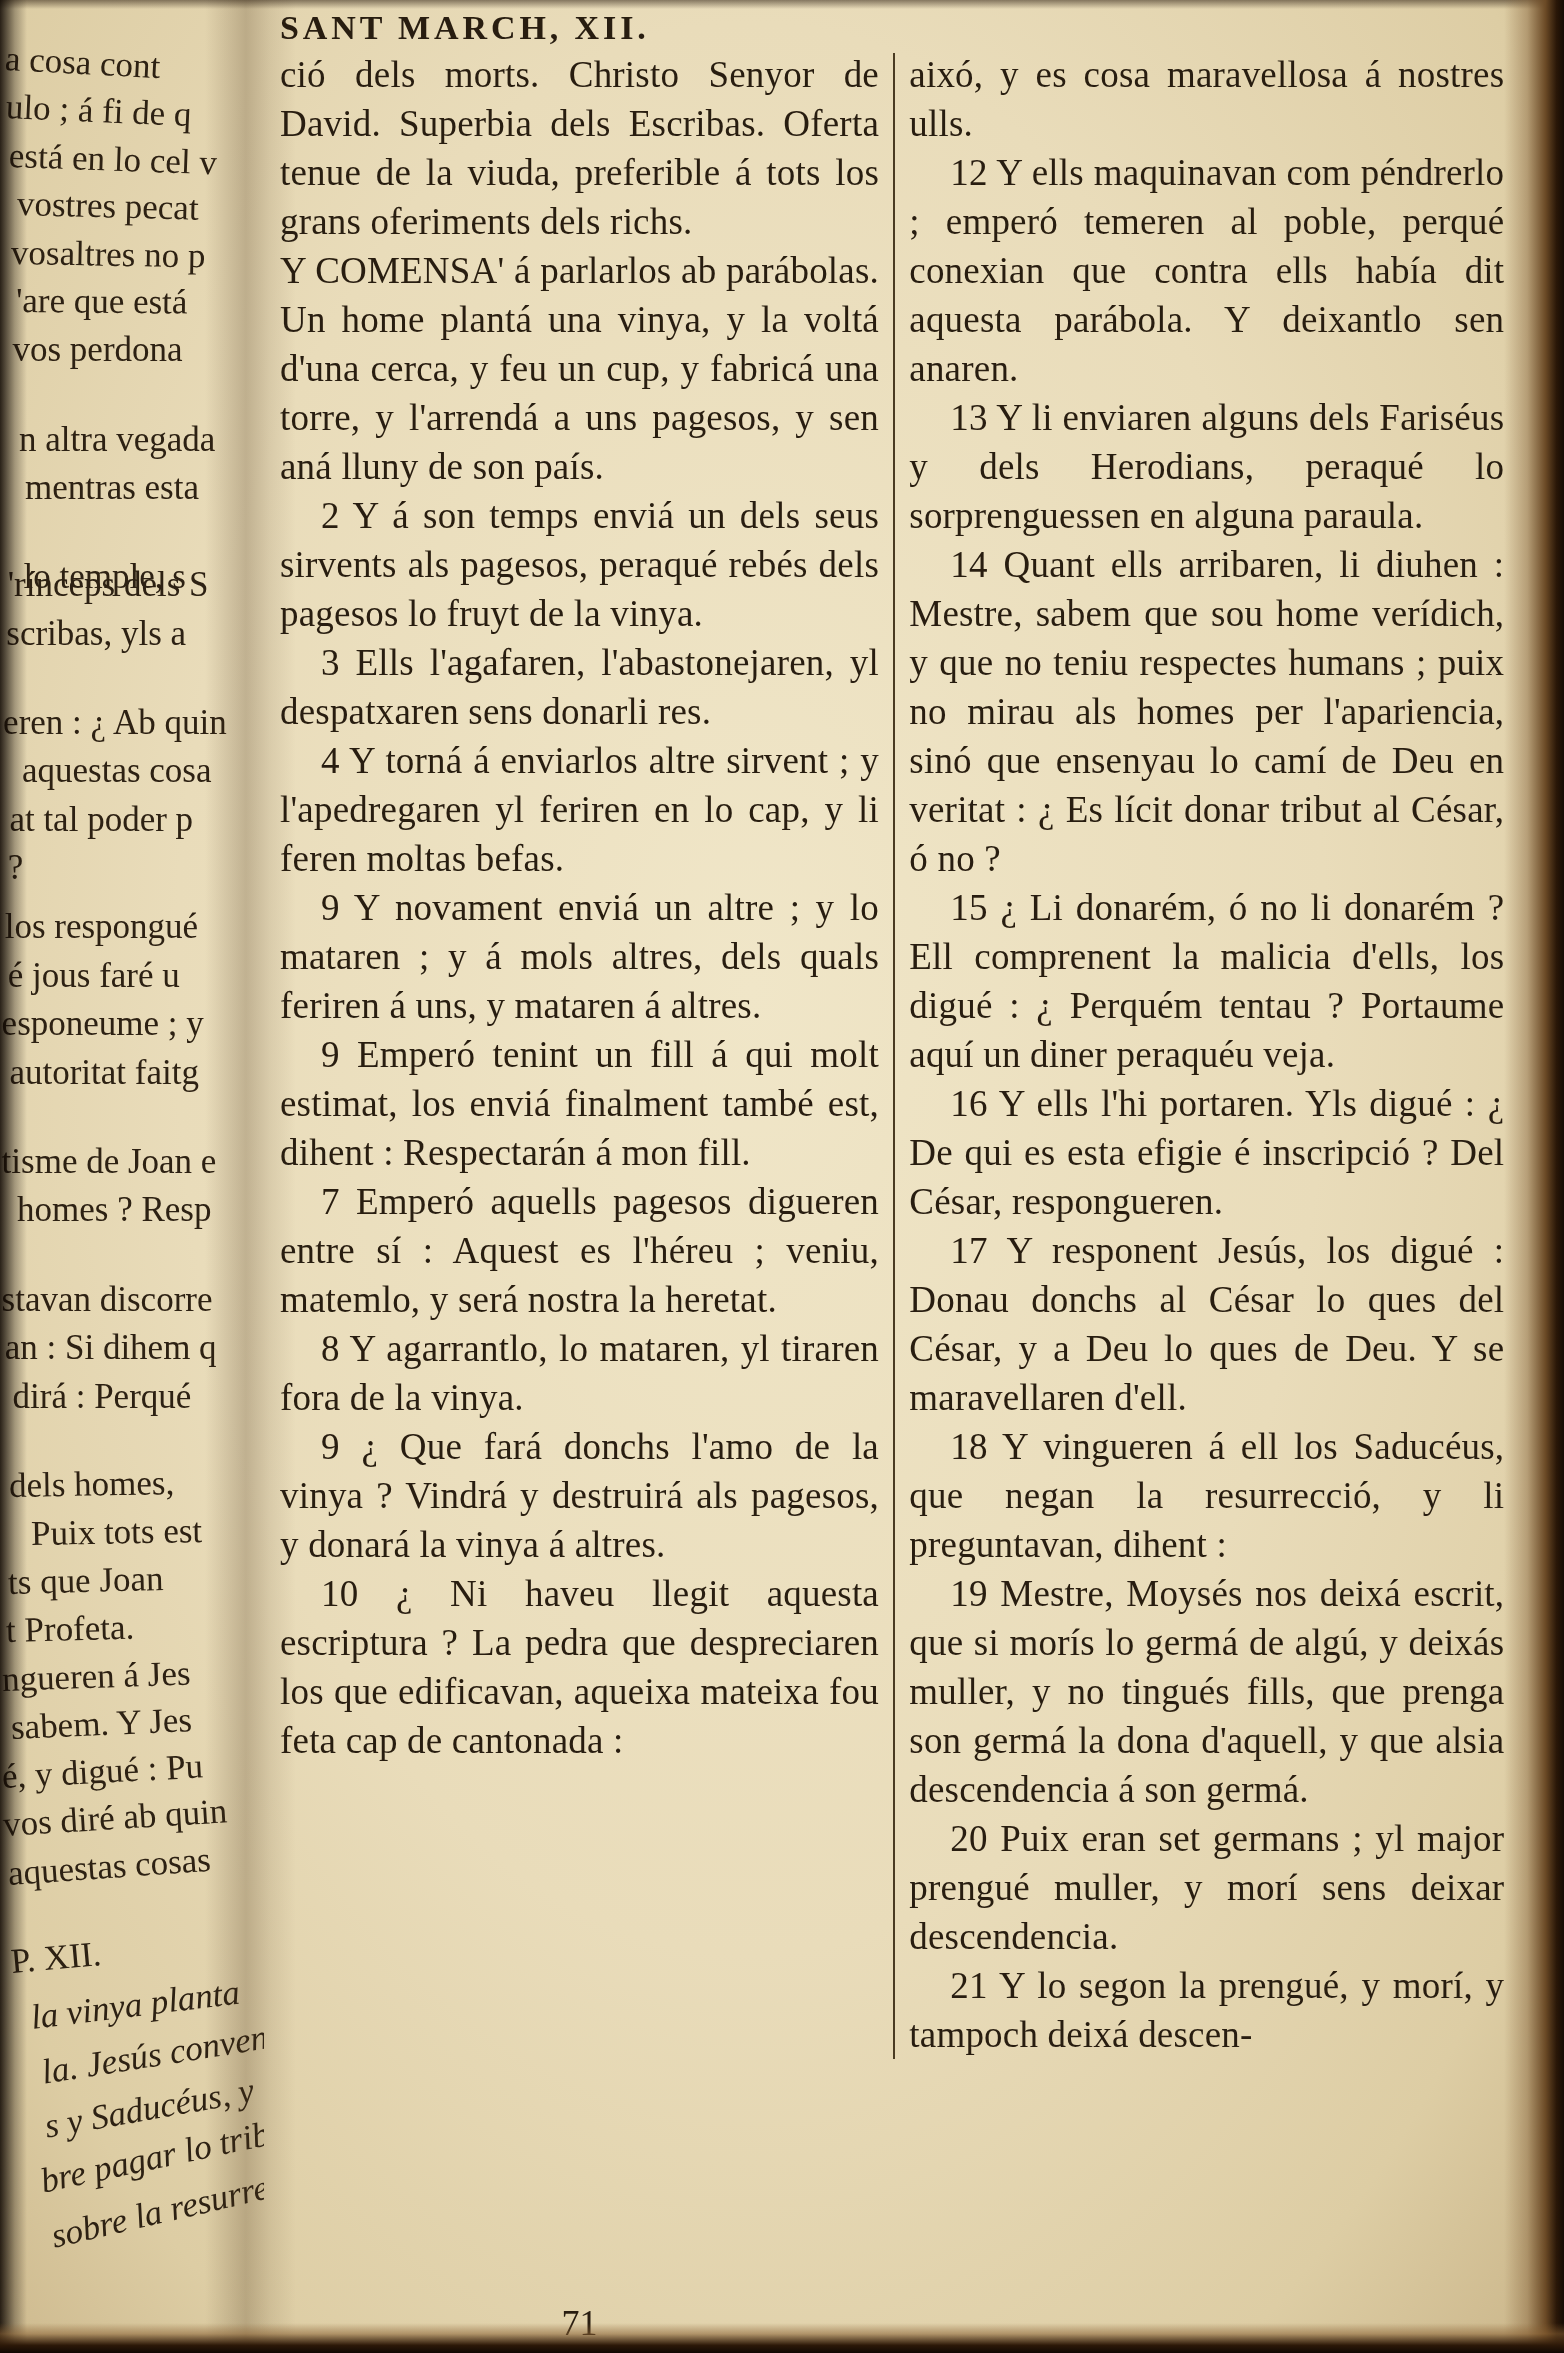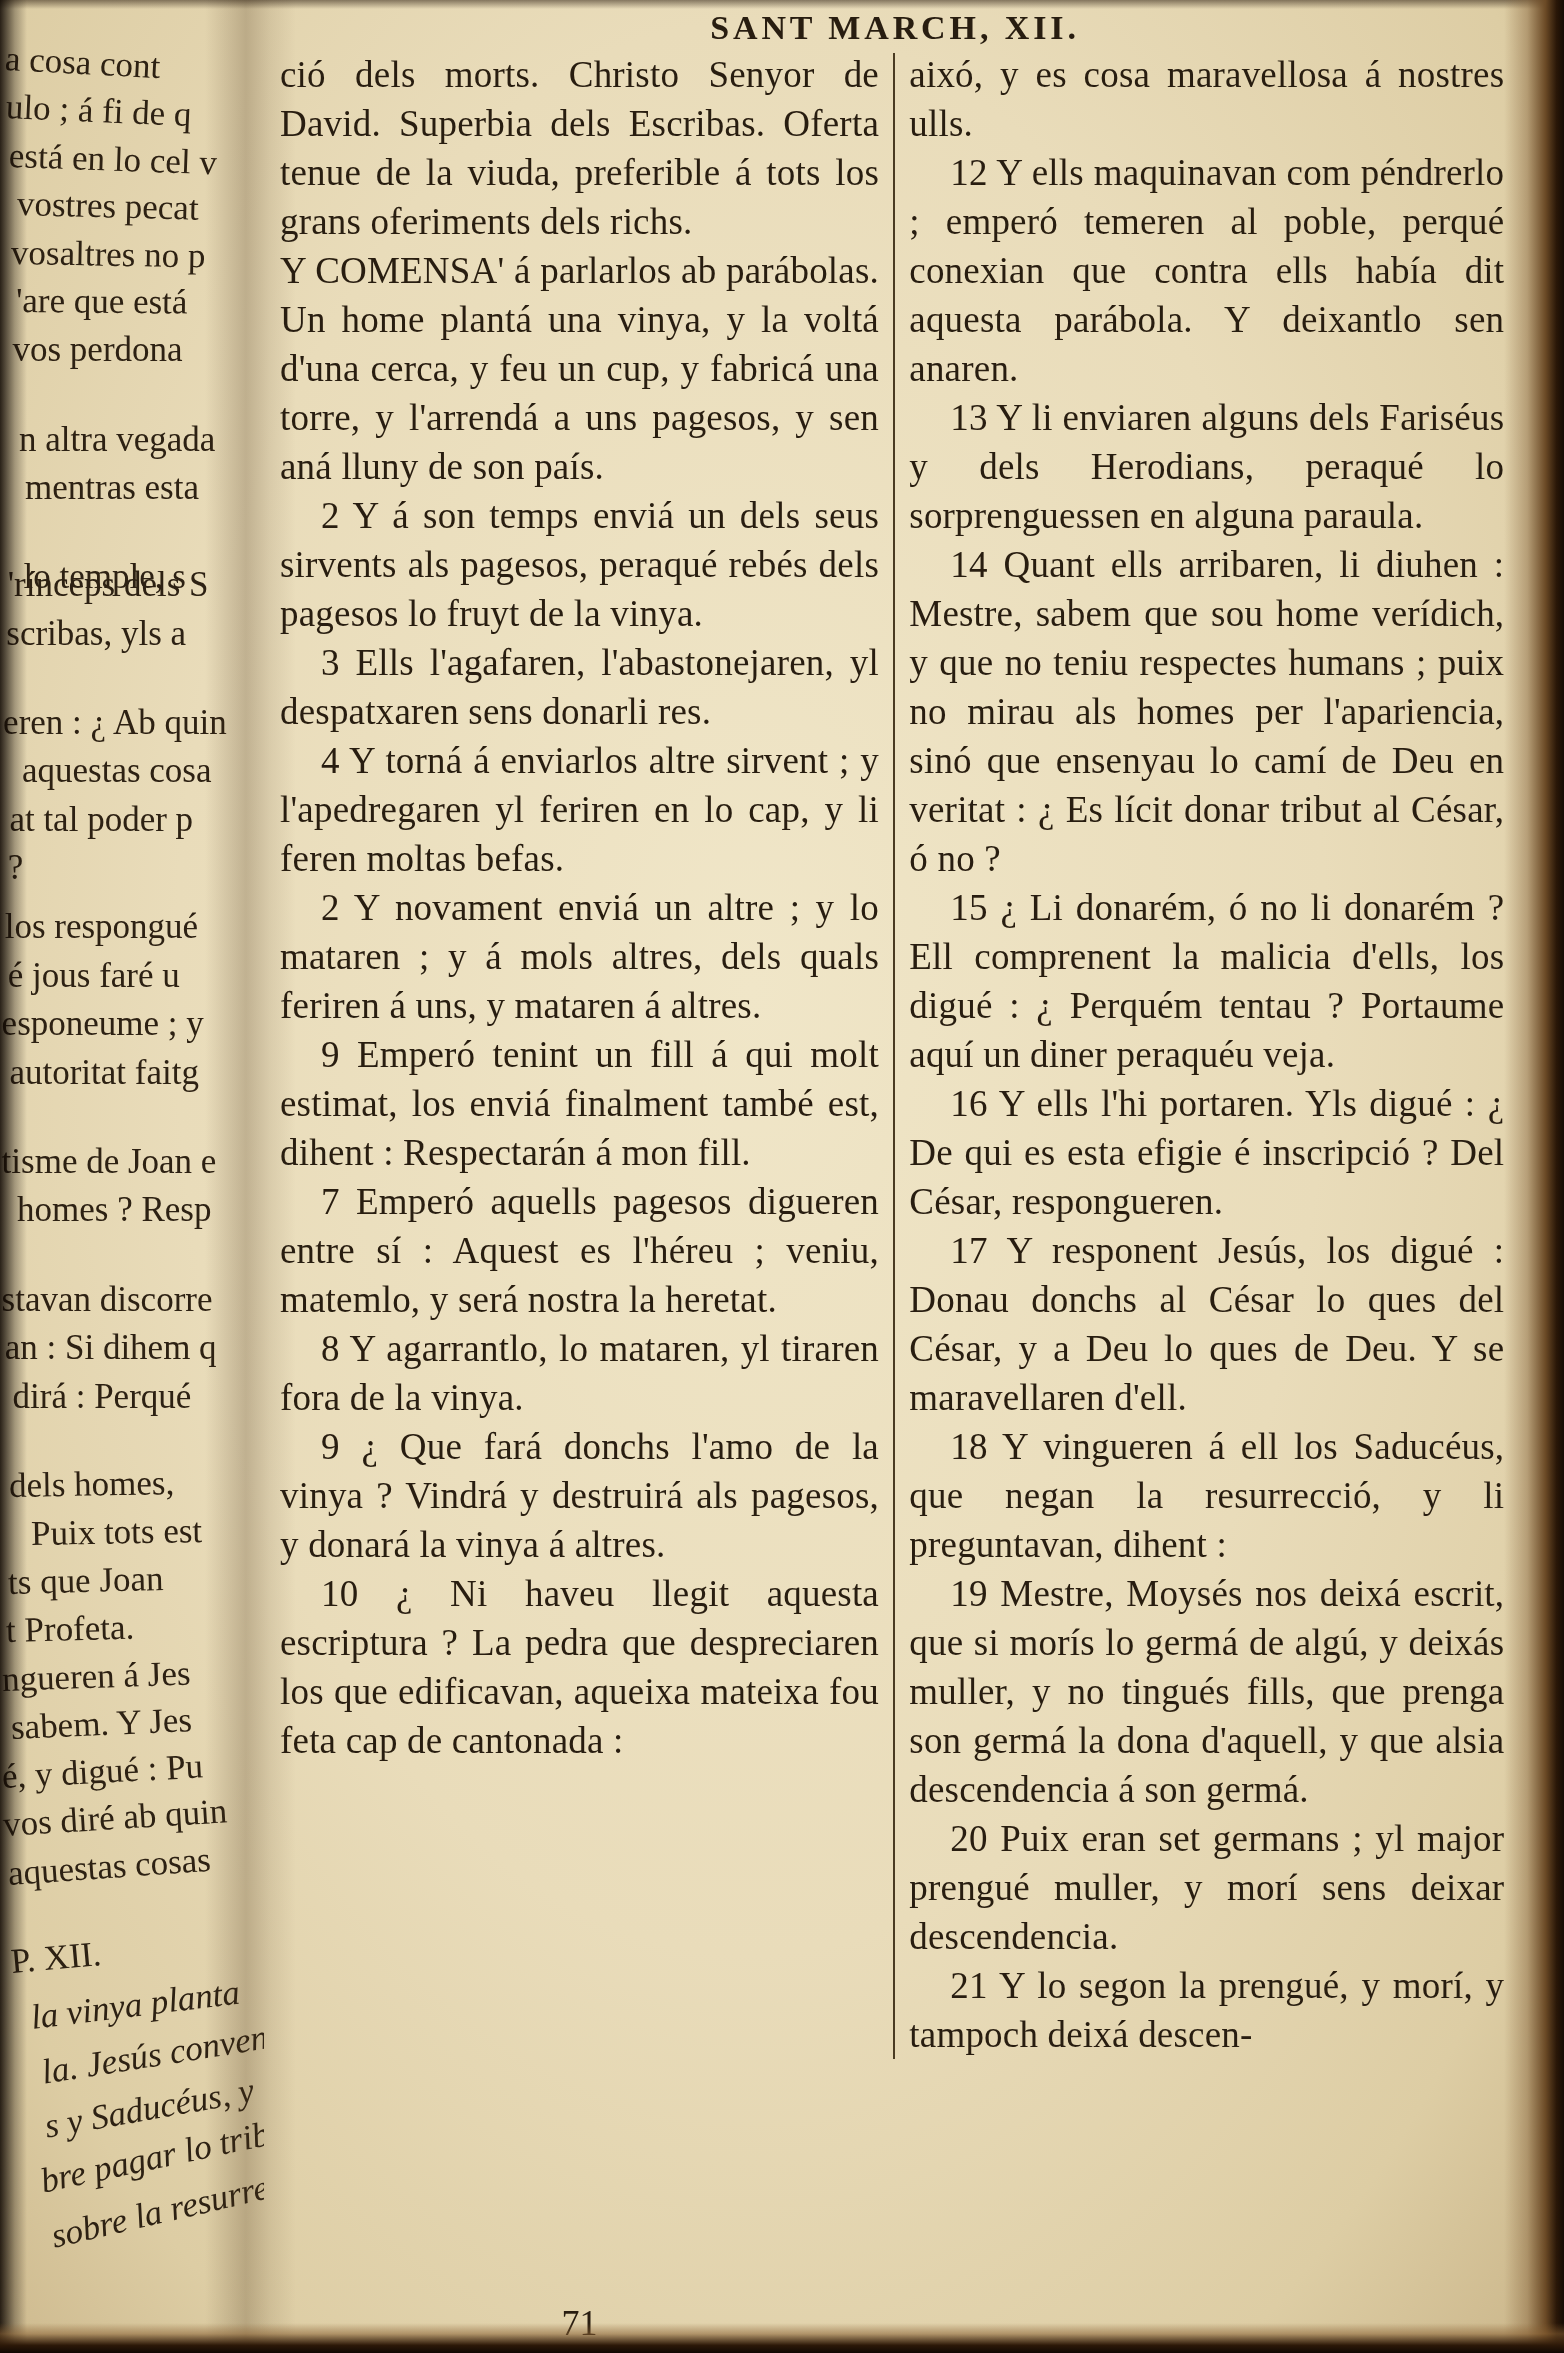--- a/index.html
+++ b/index.html
@@ -28,21 +28,21 @@
   
   .margin{position:absolute;top:0;left:0;width:264px;height:2332px;overflow:hidden;}
   .margin .frag{
     position:absolute;white-space:nowrap;font-size:35px;line-height:41px;
     color:#2d2113;transform-origin:left center;
   }
   .margin .frag.italic{font-style:italic;}
   
   .content{position:absolute;left:280px;top:0;width:1230px;}
   .header{
-    margin:7.8px 0 3.1px 0;text-align:center;
+    margin:7.8px 0 3.1px 0;text-align:left;
     font-size:34px;font-weight:bold;letter-spacing:3.9px;line-height:39px;
   }
   .columns{display:flex;align-items:stretch;}
   .col{font-size:37px;line-height:49px;text-align:justify;letter-spacing:0.2px;}
   .col.left{width:599px;}
   .col.right{width:595px;}
   .divider{width:2.3px;background:#4a3b22;margin:3.1px 14px 0 14px;}
   .col p{margin:0;text-indent:41px;}
   .col p.intro{text-indent:0;}
   .col p.opening{text-indent:0;}
@@ -104,21 +104,21 @@
 
   <div class="content">
     <div class="header">SANT MARCH, XII.</div>
     <div class="columns">
       <div class="col left">
           <p class="intro">ció dels morts. Christo Senyor de David. Superbia dels Escribas. Oferta tenue de la viuda, preferible á tots los grans oferiments dels richs.</p>
           <p class="opening">Y COMENSA' á parlarlos ab parábolas. Un home plantá una vinya, y la voltá d'una cerca, y feu un cup, y fabricá una torre, y l'arrendá a uns pagesos, y sen aná lluny de son país.</p>
           <p class="verse">2 Y á son temps enviá un dels seus sirvents als pagesos, peraqué rebés dels pagesos lo fruyt de la vinya.</p>
           <p class="verse">3 Ells l'agafaren, l'abastonejaren, yl despatxaren sens donarli res.</p>
           <p class="verse">4 Y torná á enviarlos altre sirvent ; y l'apedregaren yl feriren en lo cap, y li feren moltas befas.</p>
-          <p class="verse">2 Y novament enviá un altre ; y lo mataren ; y á mols altres, dels quals feriren á uns, y mataren á altres.</p>
+          <p class="verse">9 Y novament enviá un altre ; y lo mataren ; y á mols altres, dels quals feriren á uns, y mataren á altres.</p>
           <p class="verse">9 Emperó tenint un fill á qui molt estimat, los enviá finalment també est, dihent : Respectarán á mon fill.</p>
           <p class="verse">7 Emperó aquells pagesos digueren entre sí : Aquest es l'héreu ; veniu, matemlo, y será nostra la heretat.</p>
           <p class="verse">8 Y agarrantlo, lo mataren, yl tiraren fora de la vinya.</p>
           <p class="verse">9 ¿ Que fará donchs l'amo de la vinya ? Vindrá y destruirá als pagesos, y donará la vinya á altres.</p>
           <p class="verse">10 ¿ Ni haveu llegit aquesta escriptura ? La pedra que despreciaren los que edificavan, aqueixa mateixa fou feta cap de cantonada :</p>
         </div>
       <div class="divider"></div>
       <div class="col right">
           <p class="continuation">aixó, y es cosa maravellosa á nostres ulls.</p>
           <p class="verse">12 Y ells maquinavan com péndrerlo ; emperó temeren al poble, perqué conexian que contra ells había dit aquesta parábola. Y deixantlo sen anaren.</p>

